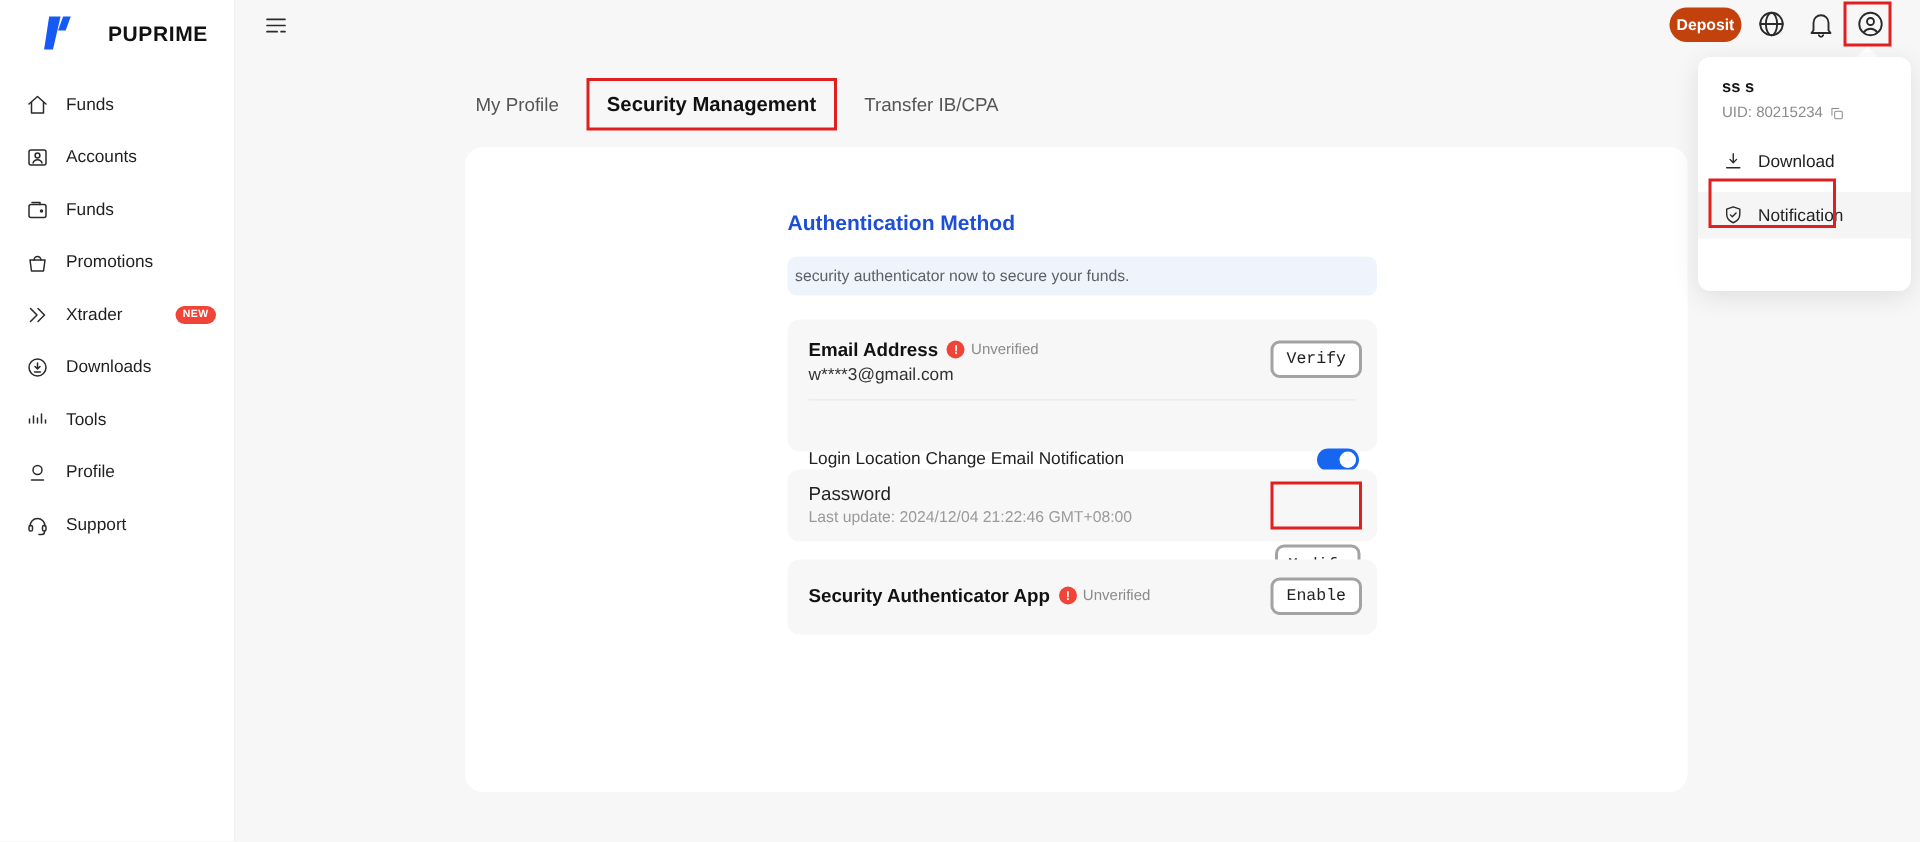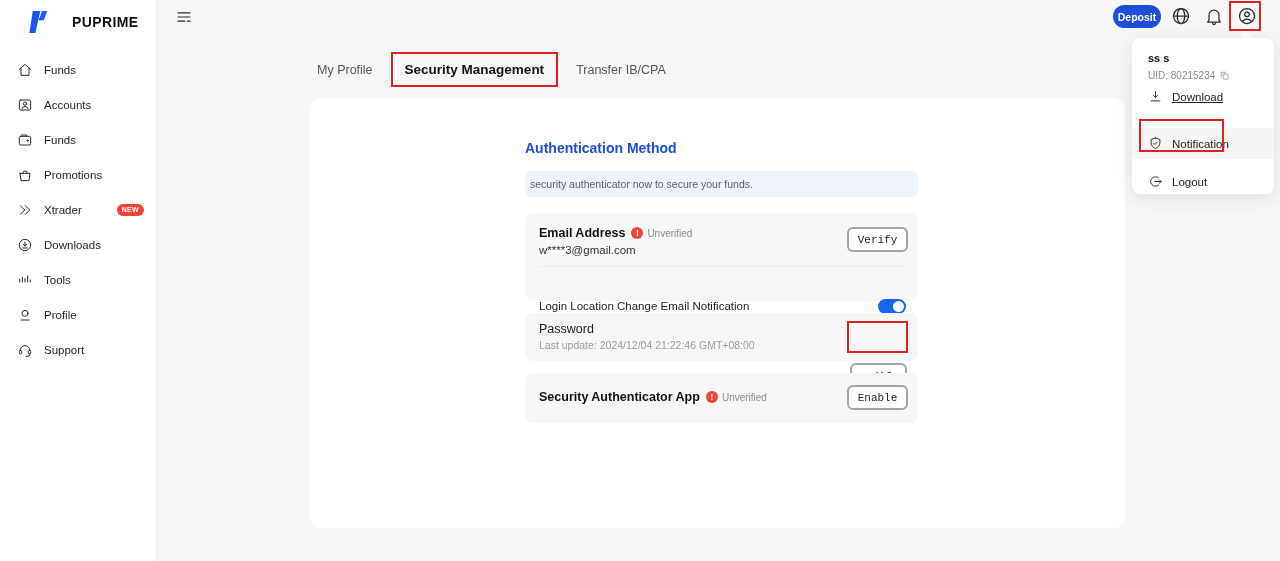--- a/index.html
+++ b/index.html
@@ -13,21 +13,21 @@
   .logo-text { font-weight:800; font-size:14px; letter-spacing:.4px; color:#111; }
   .nav { margin-top:8px; }
   .nav-item { display:flex; align-items:center; gap:11px; height:35px; padding:0 12px 0 17px; font-size:11.5px; color:#1f1f1f; cursor:pointer; }
   .nav-item svg { flex:0 0 auto; }
   .badge-new { margin-left:auto; background:#f04438; color:#fff; font-size:7px; font-weight:700; padding:2.5px 5px; border-radius:8px; letter-spacing:.3px; }
 
   .icon { stroke:#2a2a2a; fill:none; stroke-width:1.5; stroke-linecap:round; stroke-linejoin:round; }
 
   
   .hamburger { position:absolute; left:174px; top:8px; width:20px; height:18px; cursor:pointer; z-index:2; }
-  .btn-deposit { position:absolute; left:1113px; top:5px; width:48px; height:23px; background:#1d4ed8; color:#fff; border:none; border-radius:12px; font-size:10.5px; font-weight:600; cursor:pointer; z-index:2; font-family:inherit; }
+  .btn-deposit { position:absolute; left:1113px; top:5px; width:48px; height:23px; background:#c2410c; color:#fff; border:none; border-radius:12px; font-size:10.5px; font-weight:600; cursor:pointer; z-index:2; font-family:inherit; }
   .top-icon { position:absolute; top:6px; width:20px; height:20px; cursor:pointer; z-index:2; }
   .ic-globe { left:1171px; }
   .ic-bell  { left:1204px; }
   .ic-user  { left:1237px; }
 
   
   .tabs { position:absolute; left:317px; top:52px; display:flex; align-items:center; gap:18px; z-index:2; }
   .tab { font-size:12.5px; color:#555; cursor:pointer; padding:8px 0; }
   .tab-active { font-size:13.5px; font-weight:700; color:#111; border:2px solid #e02020; padding:8px 12px; }
 
@@ -59,21 +59,21 @@
   .toggle .knob { position:absolute; right:2px; top:2px; width:11px; height:11px; border-radius:50%; background:#fff; }
 
   .excl { width:12px; height:12px; border-radius:50%; background:#f04438; color:#fff; font-size:8.5px; font-weight:700; display:flex; align-items:center; justify-content:center; }
 
   
   .caret { position:absolute; left:1240px; top:33px; width:10px; height:10px; background:#fff; transform:rotate(45deg); z-index:3; }
   .dropdown { position:absolute; left:1132px; top:38px; width:142px; height:156px; background:#fff; border-radius:8px; box-shadow:0 4px 18px rgba(0,0,0,.10); z-index:4; }
   .dd-name { position:absolute; left:16px; top:14px; font-size:11px; font-weight:700; color:#111; }
   .dd-uid { position:absolute; left:16px; top:32px; font-size:10px; color:#8b8b8b; display:flex; align-items:center; gap:4px; }
   .dd-item { position:absolute; left:0; width:100%; height:31px; display:flex; align-items:center; gap:9px; padding-left:16px; font-size:11.5px; color:#222; cursor:pointer; }
-  .dd-download { top:43px;text-decoration:underline; }
+  .dd-download { top:54px; }
   .dd-verification { top:90px; background:#f5f5f5; }
   .dd-logout { top:128px; }
 
   
   .anno { position:absolute; border:2px solid #e02020; z-index:10; pointer-events:none; }
   .anno-avatar { left:1229px; top:1px; width:32px; height:30px; }
   .anno-verification { left:1139px; top:119px; width:85px; height:33px; }
   .anno-modify { left:847px; top:321px; width:61px; height:32px; }
 </style>
 </head>
@@ -253,26 +253,19 @@
         </svg>
       <span>Download</span>
     </div>
     <div class="dd-item dd-verification">
       <svg class="icon" width="15" height="15" viewBox="0 0 24 24">
           <path d="M12 3l7 2.5V11c0 4.2-2.8 7.3-7 9-4.2-1.7-7-4.8-7-9V5.5L12 3z"></path>
           <path d="M9 11.6l2 2 4-4"></path>
         </svg>
       <span>Notification</span>
     </div>
-    <div class="dd-item dd-logout">
-      <svg class="icon" width="15" height="15" viewBox="0 0 24 24">
-          <path d="M17 6.2A7.6 7.6 0 1 0 17 17.8"></path>
-          <path d="M11 12h10M18.2 9.2L21 12l-2.8 2.8"></path>
-        </svg>
-      <span>Logout</span>
-    </div>
   </div>
 
   <div class="anno anno-avatar"></div>
   <div class="anno anno-verification"></div>
   <div class="anno anno-modify"></div>
 
 </div>
 
 </body></html>

